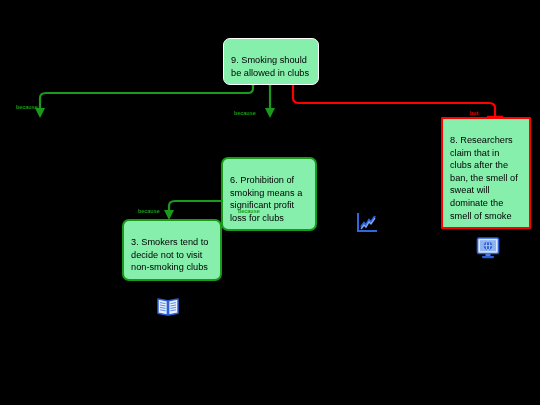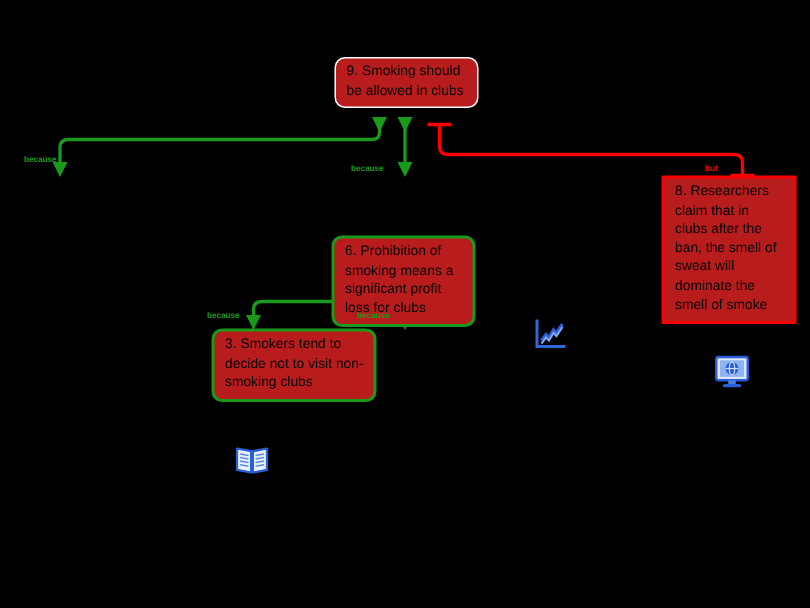--- a/index.html
+++ b/index.html
@@ -18,27 +18,27 @@
   #edge-layer {
     position: absolute;
     left: 0;
     top: 0;
     width: 540px;
     height: 405px;
     pointer-events: none;
   }
   .node {
     position: absolute;
-    background: #b91c1c;
+    background: #86efac;
     color: #000000;
     box-sizing: border-box;
     font-size: 9.2px;
     line-height: 12.6px;
     letter-spacing: 0.02px;
-    padding: 2px 6px 5px 7px;
+    padding: 15px 6px 5px 7px;
     z-index: 5;
   }
   .node-root {
     border: 1px solid #ffffff;
     border-radius: 7px;
   }
   .node-pro {
     border: 2px solid #1a9a1a;
     border-radius: 7px;
   }
@@ -104,21 +104,21 @@
     </g>
   </svg>
 
   <div class="node node-root" style="left:223px; top:38px; width:96px;">9. Smoking should be allowed in clubs</div>
 
 
   <div class="node node-pro" style="left:221px; top:117px; width:96px;margin-top:40px;">6. Prohibition of smoking means a significant profit loss for clubs</div>
 
   <div class="node node-con" style="left:441px; top:117px; width:90px;">8. Researchers claim that in clubs after the ban, the smell of sweat will dominate the smell of smoke</div>
 
-  <div class="node node-pro" style="left:122px; top:219px; width:110px;margin-left:19px;">3. Smokers tend to decide not to visit non-smoking clubs</div>
+  <div class="node node-pro" style="left:122px; top:219px; width:100px;">3. Smokers tend to decide not to visit non-smoking clubs</div>
 
 
   <div class="edge-label label-because" style="left:16px; top:104px;">because</div>
 
   <div class="edge-label label-because" style="left:234px; top:110px;">because</div>
 
   <div class="edge-label label-but" style="left:470px; top:110px;">but</div>
 
   <div class="edge-label label-because" style="left:138px; top:208px;">because</div>
 

